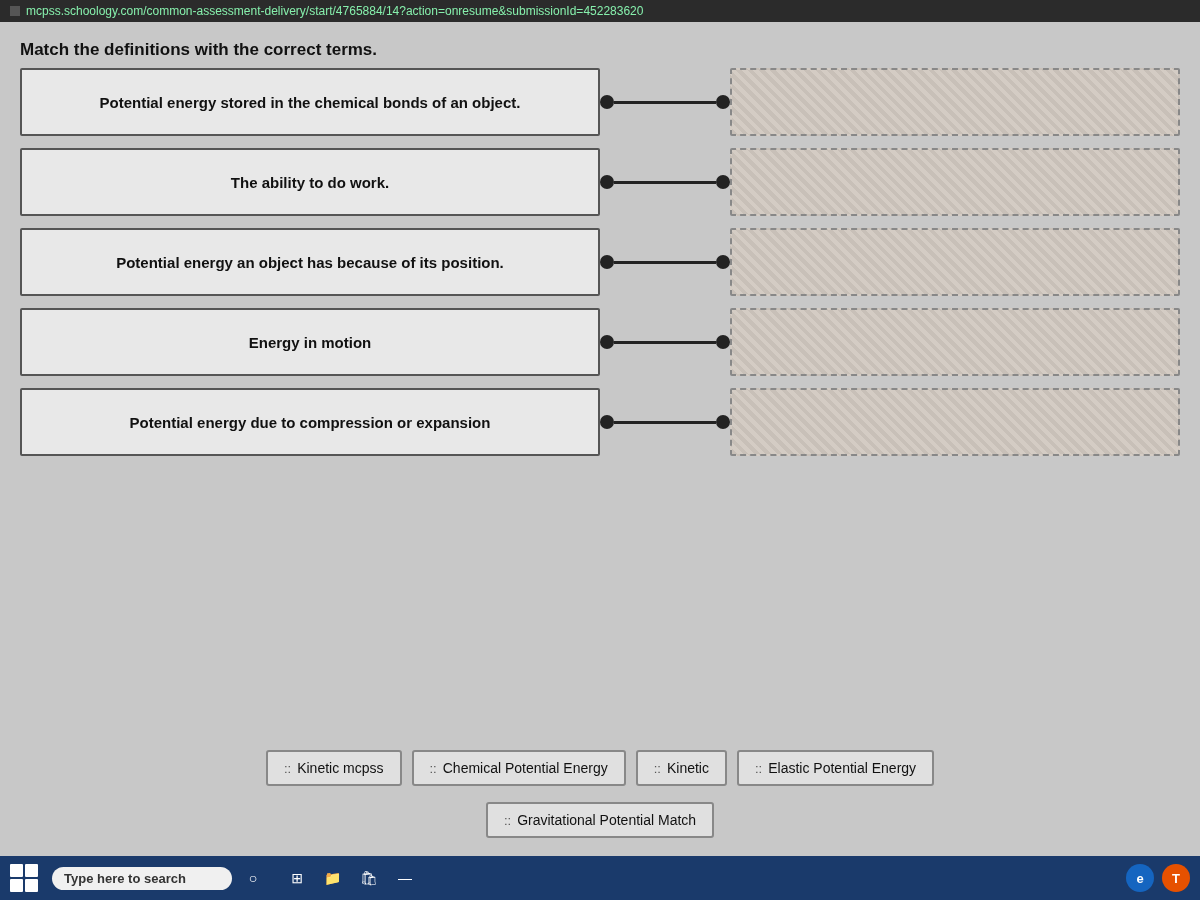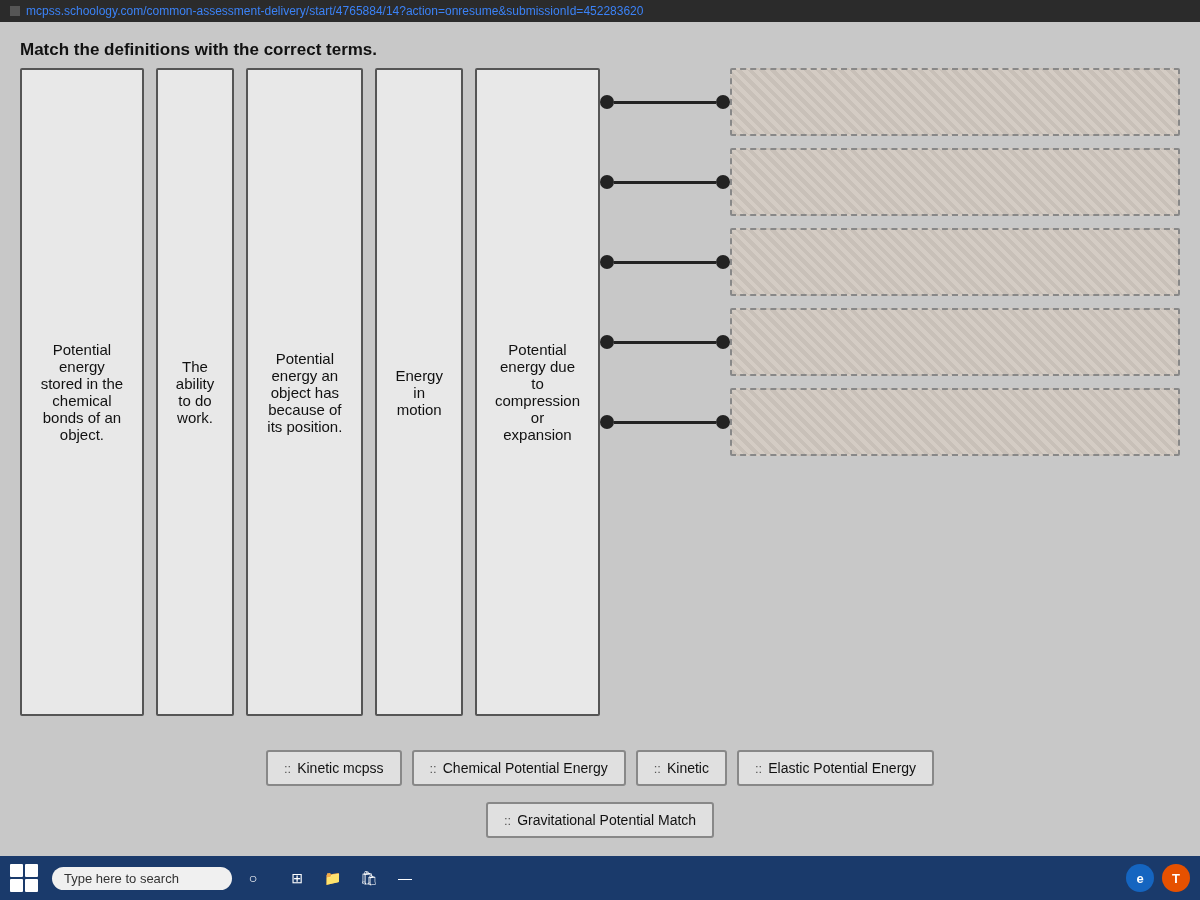--- a/index.html
+++ b/index.html
@@ -8,21 +8,21 @@
       background: #d0d0d0;
       width: 1200px;
       height: 900px;
       overflow: hidden;
       display: flex;
       flex-direction: column;
     }
 
     .address-bar {
       background: #2b2b2b;
-      color: #3b82f6;
+      color: #86efac;
       font-size: 12px;
       padding: 4px 10px;
       display: flex;
       align-items: center;
       gap: 6px;
     }
     .address-bar .square-icon {
       width: 10px;
       height: 10px;
       background: #555;
@@ -46,23 +46,24 @@
 
     .matching-area {
       display: flex;
       flex-direction: row;
       gap: 0;
       flex: 1;
     }
 
     .left-column {
       display: flex;
-      flex-direction: row;
+      flex-direction: column;
       gap: 12px;
       width: 580px;
+      font-weight: bold;
     }
 
     .definition-box {
       background: #e8e8e8;
       border: 2px solid #555;
       border-radius: 2px;
       padding: 14px 18px;
       font-size: 15px;
       color: #111;
       text-align: center;
@@ -172,20 +173,21 @@
       gap: 8px;
     }
 
     .taskbar-search {
       background: #f0f0f0;
       border-radius: 12px;
       padding: 4px 12px;
       font-size: 13px;
       color: #333;
       width: 180px;
+      font-weight: bold;
     }
 
     .taskbar-icons {
       display: flex;
       align-items: center;
       gap: 10px;
       margin-left: 10px;
     }
 
     .taskbar-icon {

